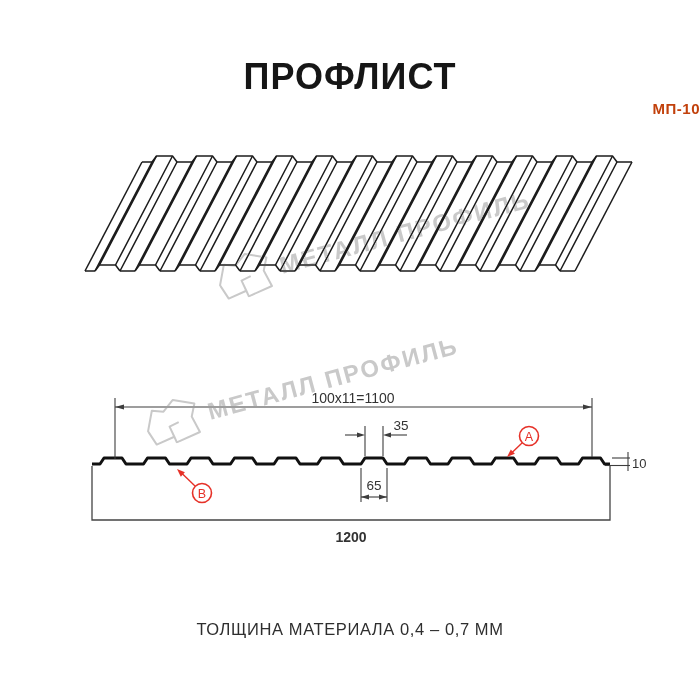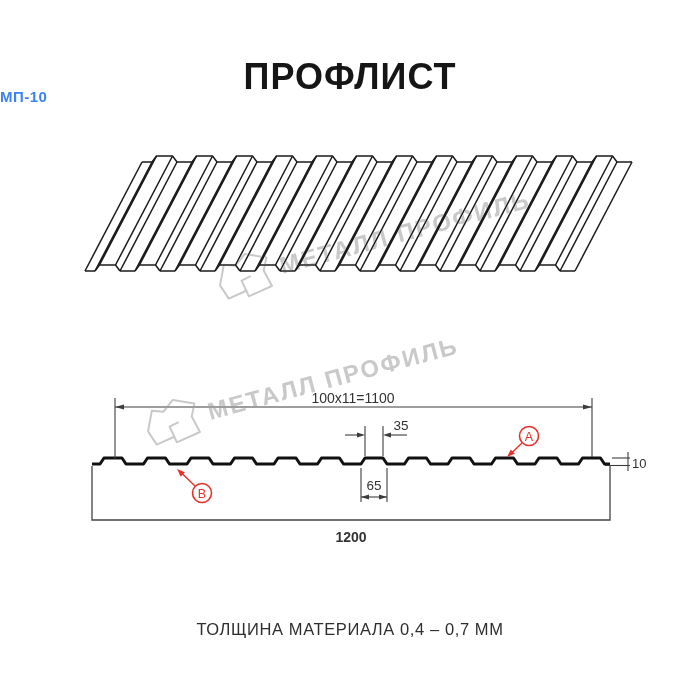--- a/index.html
+++ b/index.html
@@ -5,22 +5,22 @@
   html,body{margin:0;padding:0;background:#fff;}
   .canvas{
     position:relative;width:700px;height:700px;background:#ffffff;overflow:hidden;
     font-family:"Liberation Sans",sans-serif;
   }
   .title{
     position:absolute;left:0;top:56px;width:700px;text-align:center;
     font-size:36px;font-weight:700;letter-spacing:1px;color:#161616;
   }
   .subtitle{
-    position:absolute;left:0;top:88px;width:700px;text-align:left;
-    font-size:15px;font-weight:600;letter-spacing:0.5px;color:#3b82f6;
+    position:absolute;left:0;top:100px;width:700px;text-align:right;
+    font-size:15px;font-weight:600;letter-spacing:0.5px;color:#c2410c;
   }
   .sheet3d{position:absolute;left:60px;top:140px;}
   .section{position:absolute;left:60px;top:380px;}
   .stamp{
     position:absolute;display:flex;align-items:flex-end;height:58px;
     mix-blend-mode:darken;pointer-events:none;
     transform:rotate(-15deg);transform-origin:left bottom;
   }
   .stamp1{left:224px;top:246px;}
   .stamp2{left:152px;top:392px;}

